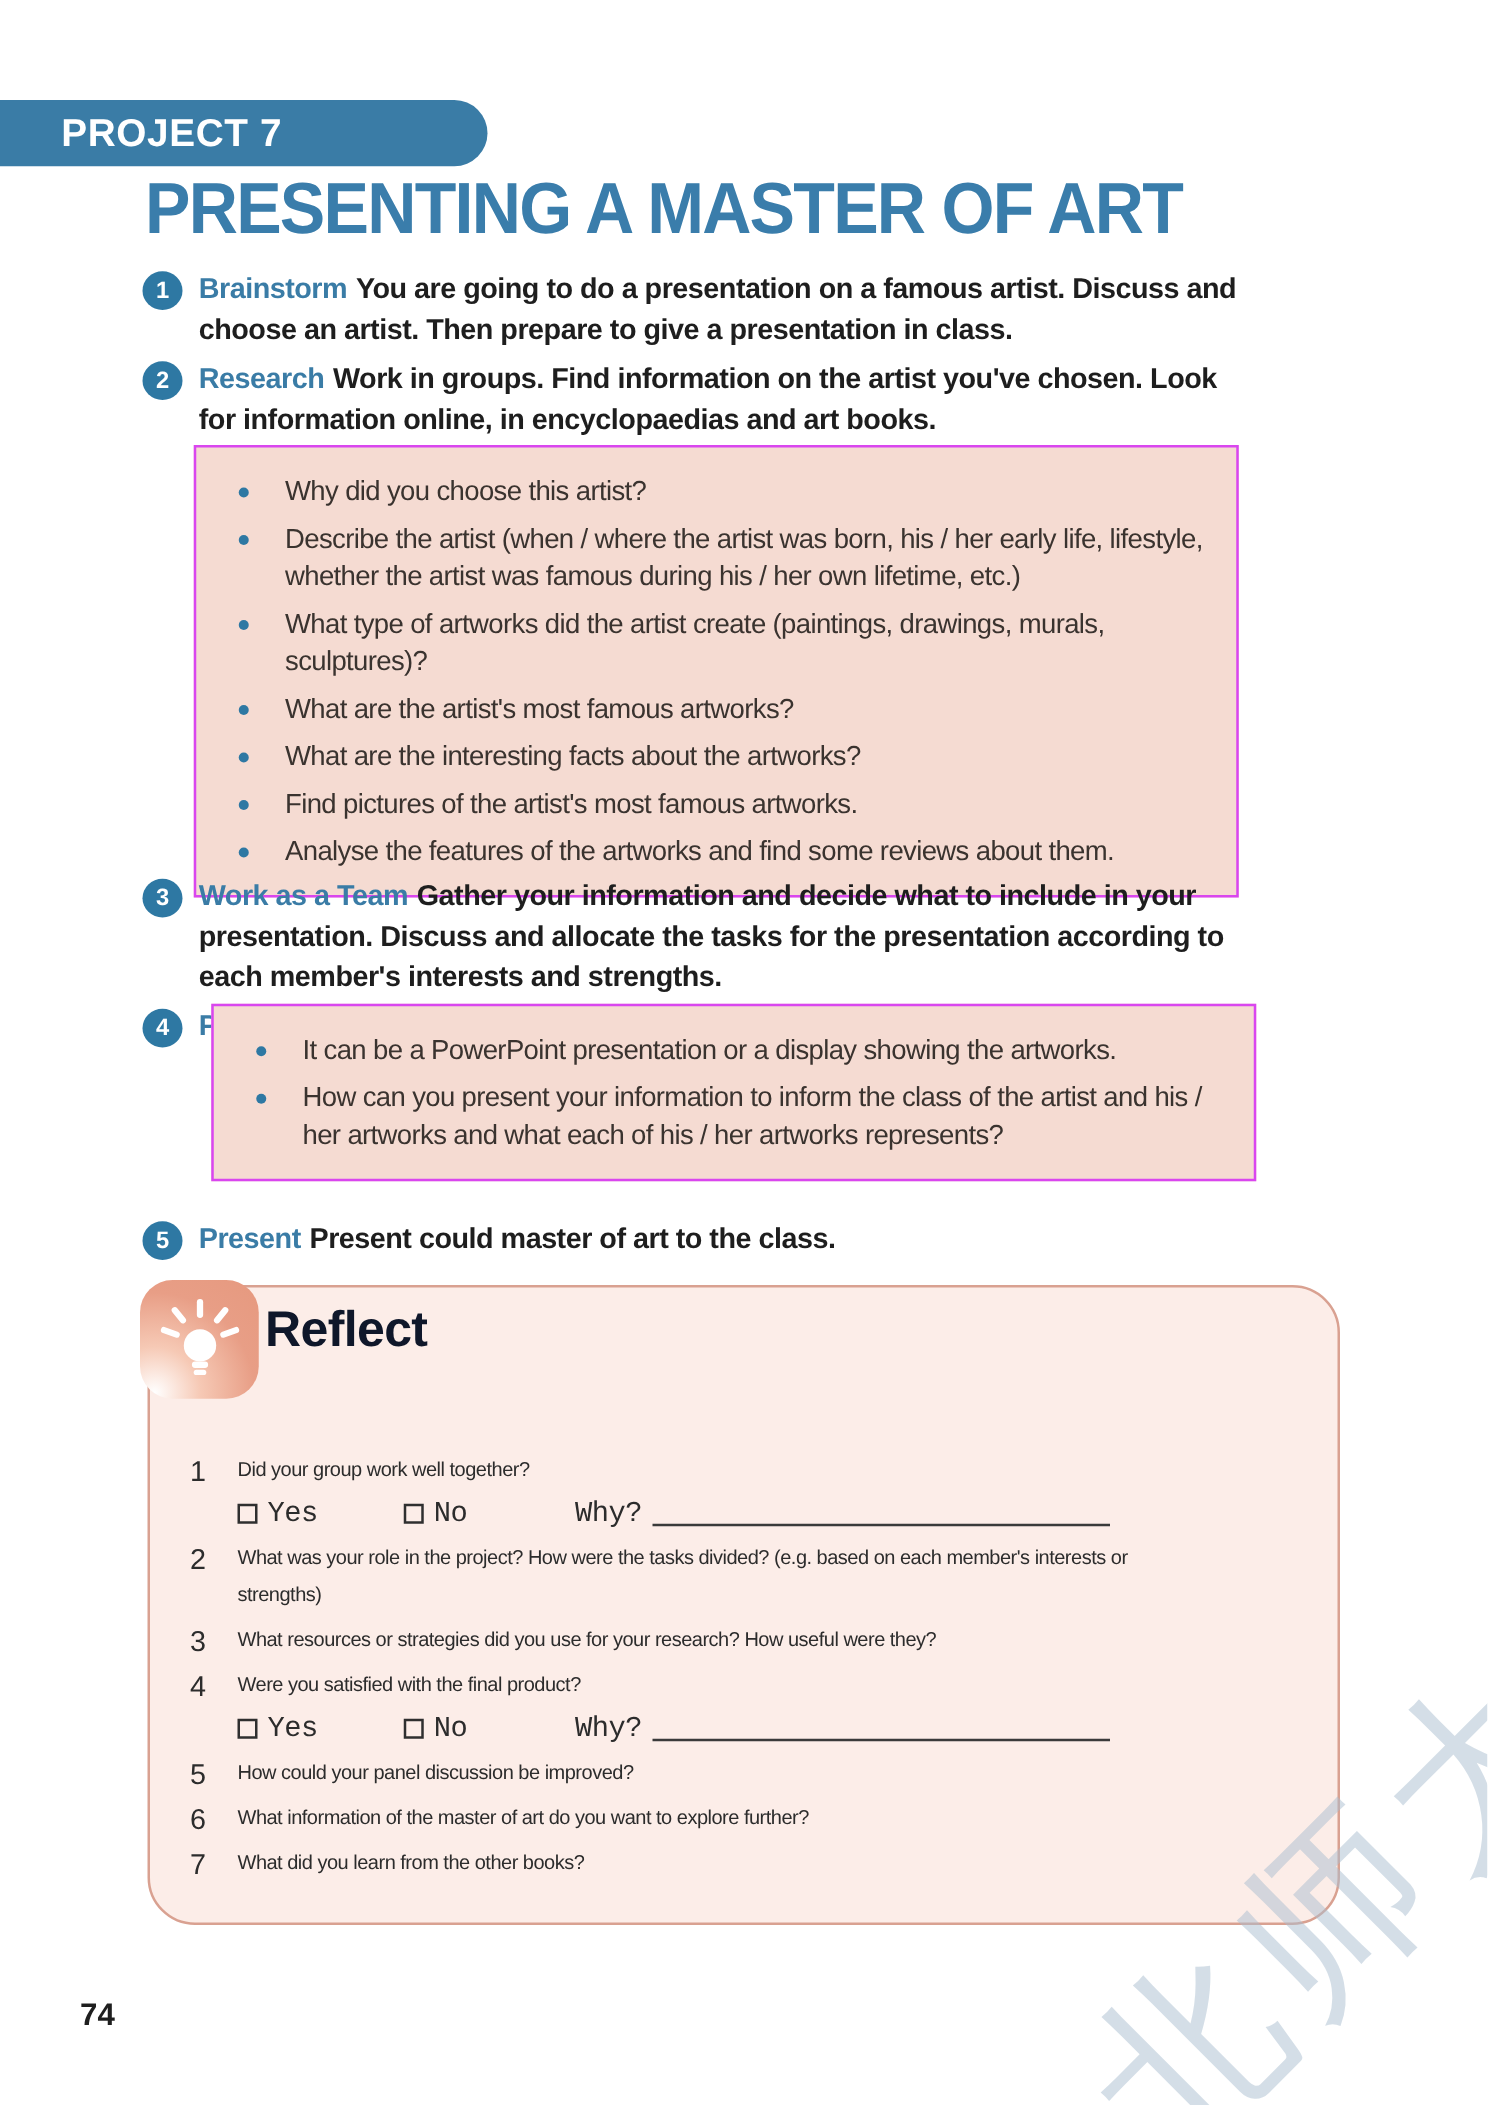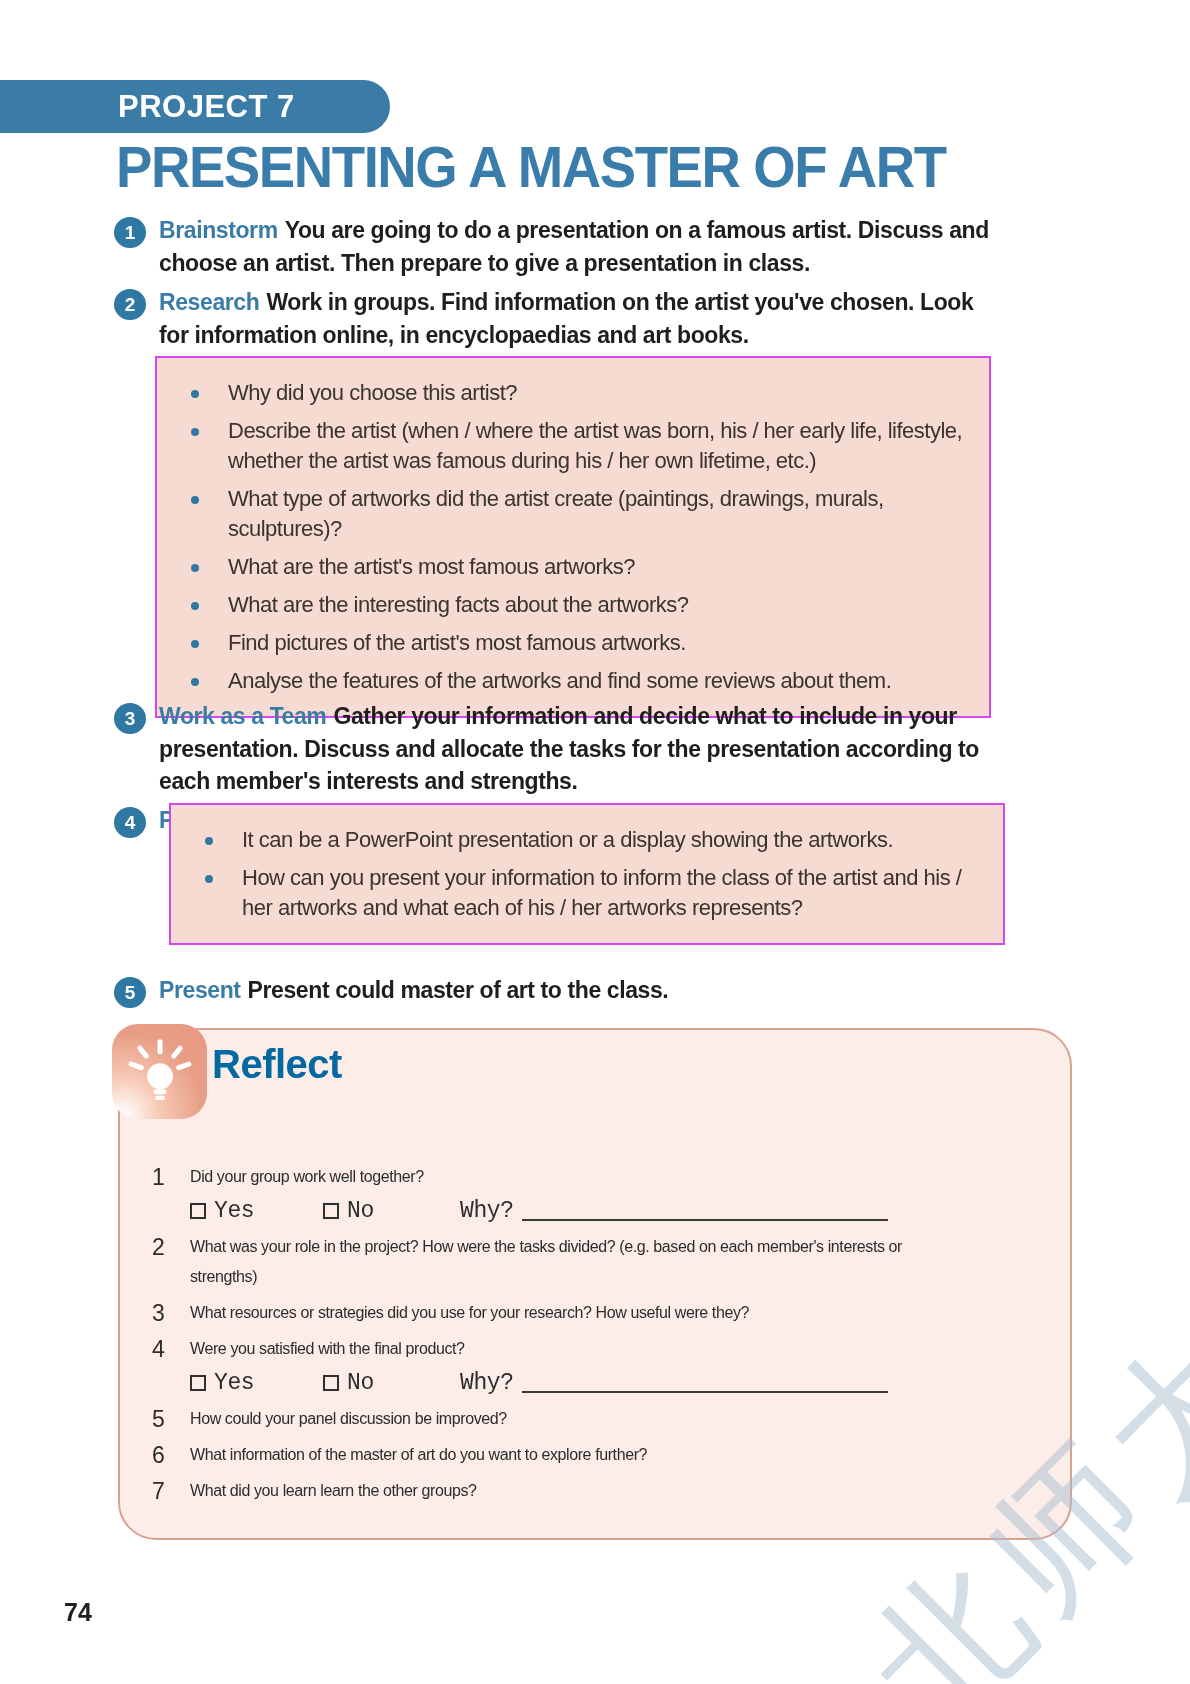--- a/index.html
+++ b/index.html
@@ -7,21 +7,21 @@
   body { font-family:"Liberation Sans", sans-serif; }
   .page {
     position:relative; width:1190px; height:1684px; background:#ffffff;
     overflow:hidden;
   }
 
   
   .banner {
     position:absolute; left:0; top:80px; width:390px; height:53px;
     background:#3a7ca6; border-radius:0 27px 27px 0;
-    display:flex; align-items:center; padding-left:118px;
+    display:flex; align-items:center; padding-left:49px;
   }
   .banner span { color:#ffffff; font-size:31px; font-weight:bold; letter-spacing:.5px; }
 
   
   .main-title {
     position:absolute; left:116px; top:133px;
     font-size:58px; font-weight:bold; color:#3a7dab;
     letter-spacing:-1.5px; white-space:nowrap;
     transform:scaleX(.94); transform-origin:left top;
   }
@@ -63,21 +63,21 @@
     border-radius:16px 38px 38px 38px;
   }
   .bulb-badge {
     position:absolute; left:-8px; top:-6px; width:95px; height:95px;
     border-radius:26px;
     background:radial-gradient(circle at 12% 95%, #ffffff 0%, #f6c9b5 30%, #e89e86 65%, #e6997f 100%);
     display:flex; align-items:center; justify-content:center;
   }
   .reflect-title {
     position:absolute; left:92px; top:12px;
-    font-size:40px; font-weight:bold; color:#0369a1; letter-spacing:-.5px;
+    font-size:40px; font-weight:bold; color:#0f172a; letter-spacing:-.5px;
   }
   .q-list { position:absolute; left:32px; top:132px; width:860px; }
   .q-row { display:flex; margin-top:6px; }
   .q-row.first { margin-top:0; }
   .q-num { flex:none; width:38px; font-size:23px; color:#2c2c2c; line-height:30px; }
   .q-text {
     font-size:16px; color:#2c2c2c; line-height:30px; letter-spacing:-.4px;
     width:775px;
   }
   .yesno { display:flex; align-items:center; margin:4px 0 0 38px; height:30px;font-family:Liberation Mono, monospace; }
@@ -254,21 +254,21 @@
         <span class="q-text">How could your panel discussion be improved?</span>
       </div>
 
       <div class="q-row">
         <span class="q-num">6</span>
         <span class="q-text">What information of the master of art do you want to explore further?</span>
       </div>
 
       <div class="q-row">
         <span class="q-num">7</span>
-        <span class="q-text">What did you learn learn the other groups?</span>
+        <span class="q-text">What did you learn from the other books?</span>
       </div>
 
     </div>
   </div>
 
   <div class="page-num">74</div>
   <div class="watermark">北师大版</div>
 
 </div>
 

